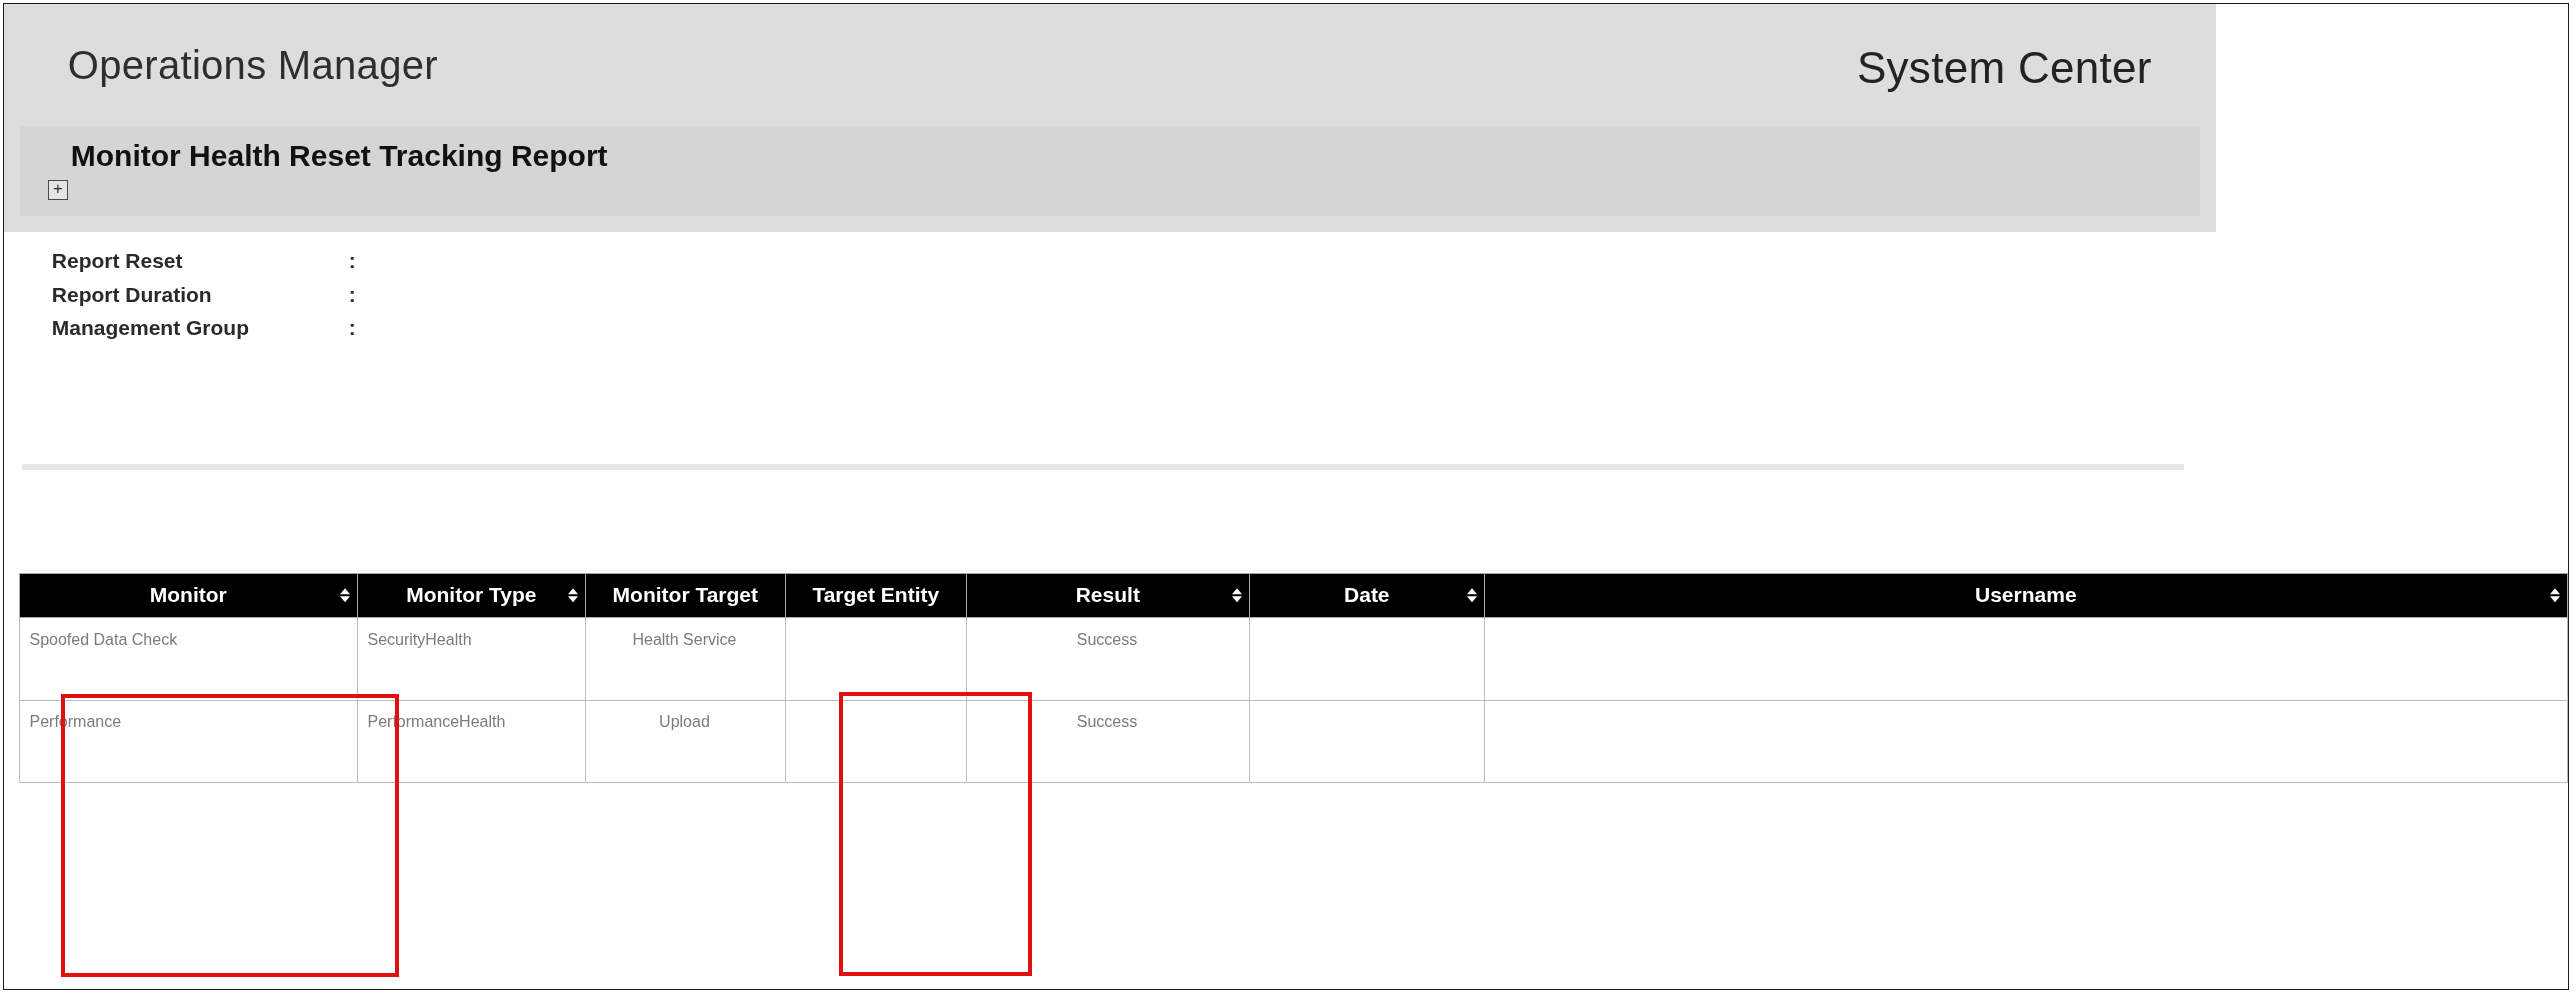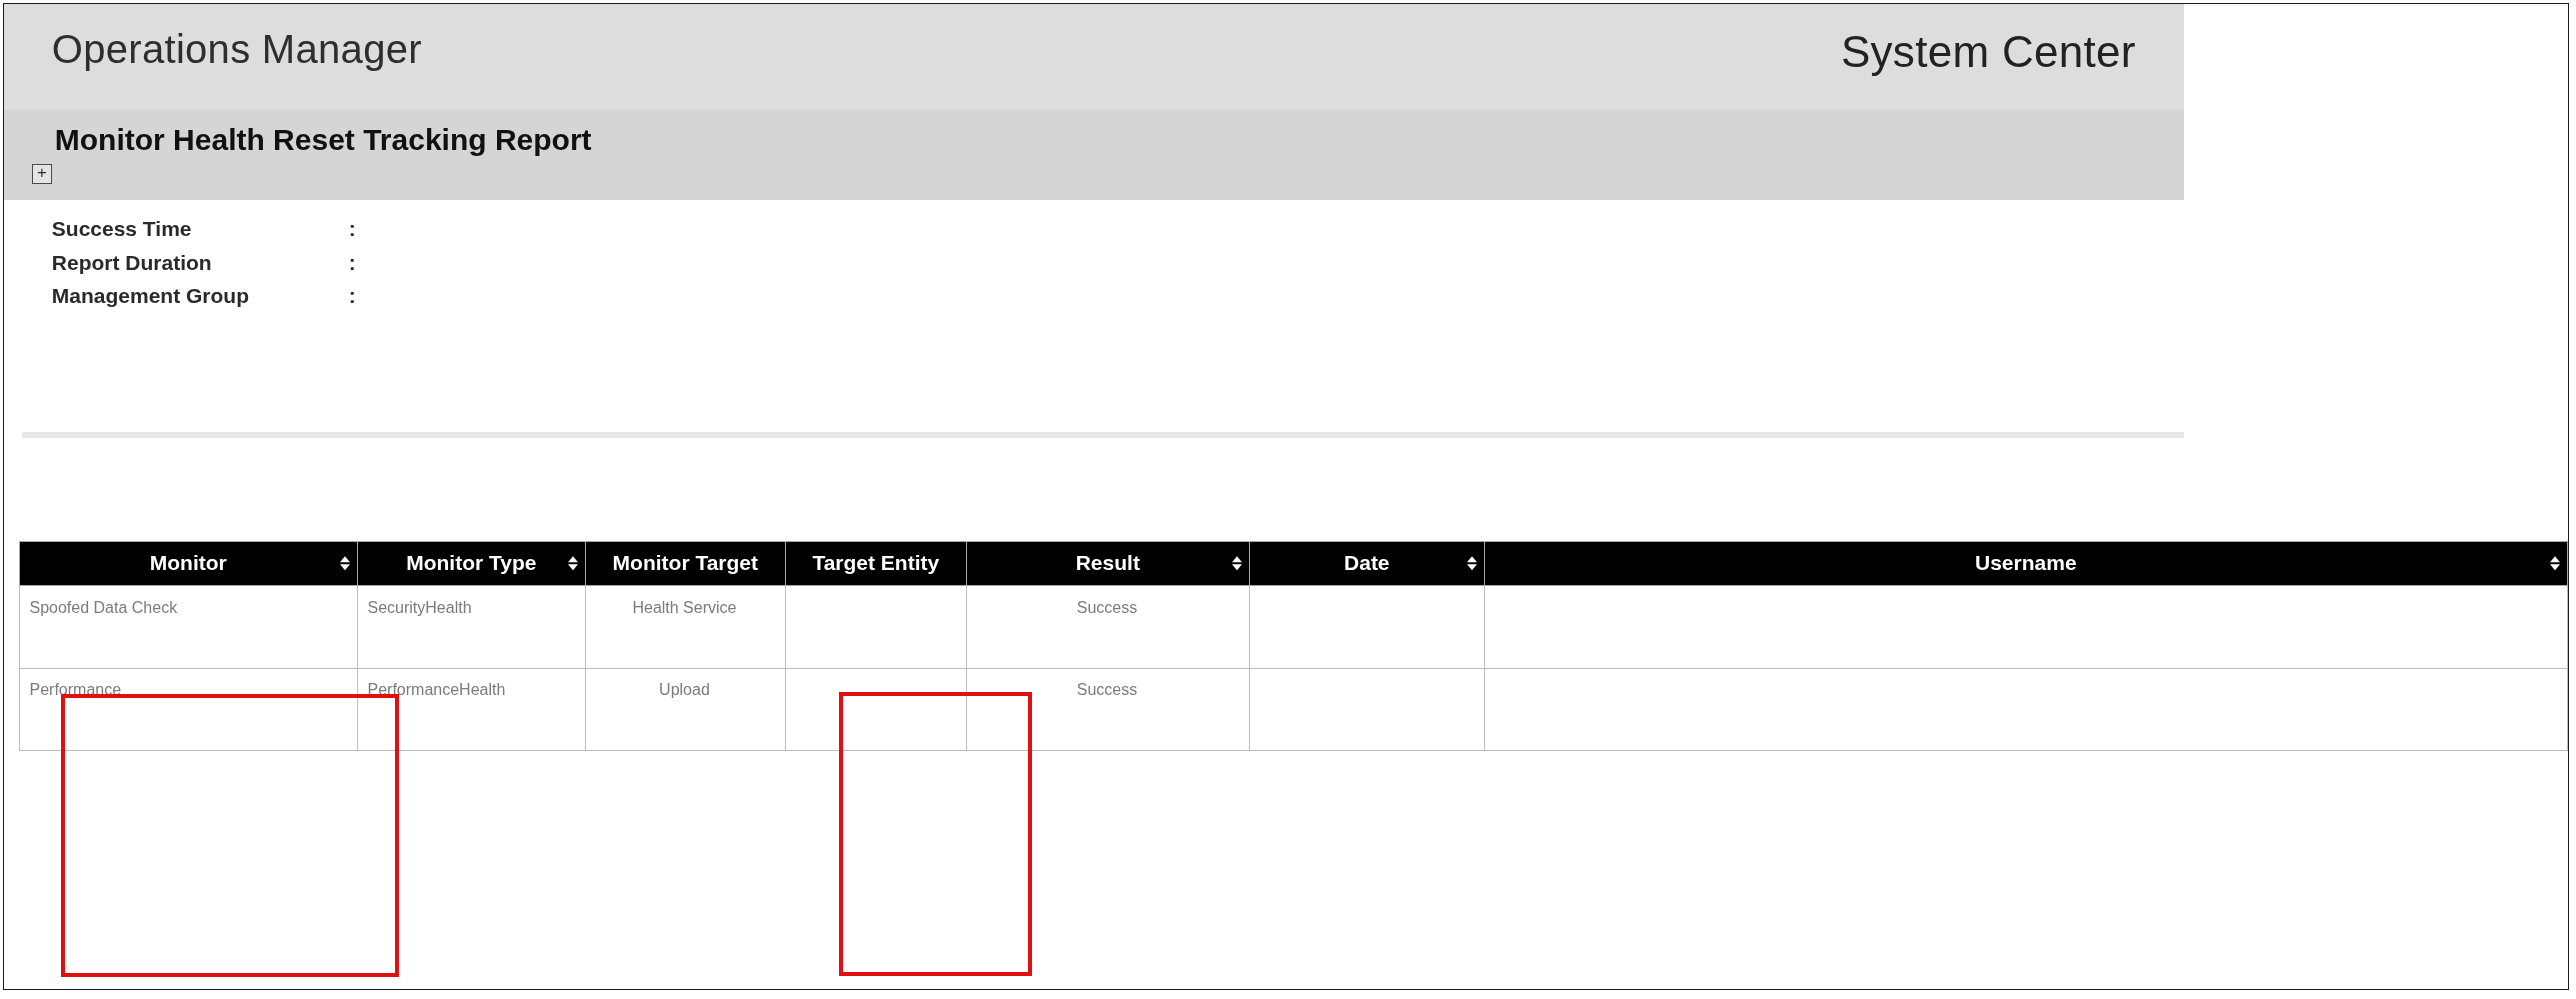--- a/index.html
+++ b/index.html
@@ -15,21 +15,21 @@
     width: 2566px;
     height: 987px;
     box-sizing: border-box;
     position: relative;
     overflow: hidden;
   }
   
   .header-band {
     background: #dddddd;
     width: 2180px;
-    padding: 0;
+    padding: 16px;
   }
   .brand-row {
     display: flex;
     justify-content: space-between;
     align-items: flex-start;
     padding: 23.5px 48px 33px 48px;
   }
   .brand-left {
     font-size: 40px;
     font-weight: 400;
@@ -175,21 +175,21 @@
     <div class="title-bar">
       <div class="report-title">Monitor Health Reset Tracking Report</div>
       <div class="desc-row">
         <span class="plus-box">+</span>
       </div>
     </div>
   </div>
 
   <div class="meta-block">
     <div class="meta-row">
-      <div class="meta-label">Success Time</div>
+      <div class="meta-label">Report Reset</div>
       <div class="meta-colon">:</div>
       <div></div>
     </div>
     <div class="meta-row">
       <div class="meta-label">Report Duration</div>
       <div class="meta-colon">:</div>
       <div></div>
     </div>
     <div class="meta-row">
       <div class="meta-label">Management Group</div>

